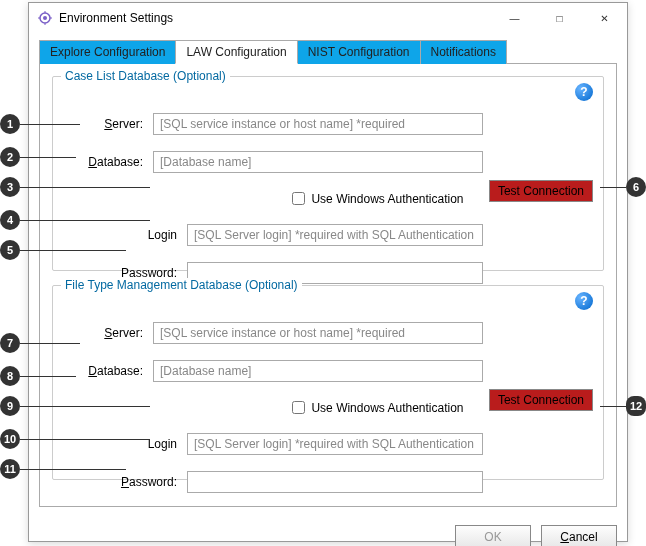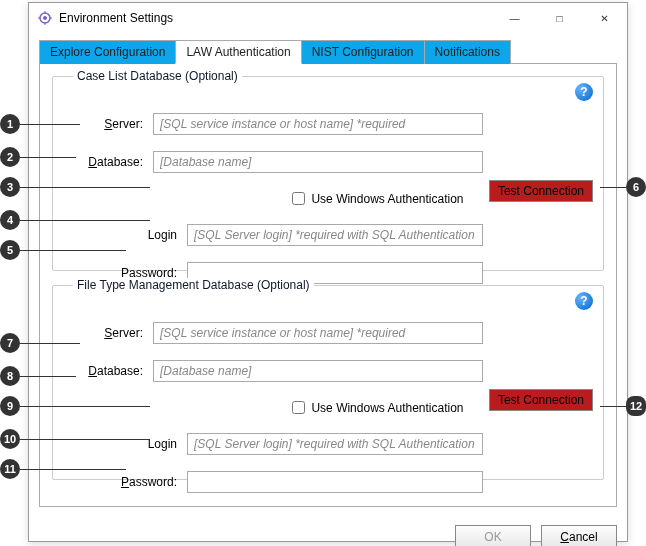--- a/index.html
+++ b/index.html
@@ -73,25 +73,25 @@
   .groupbox {
     border:1px solid #ccc;
     border-radius:2px;
     padding:14px 14px 14px 14px;
     margin-bottom:14px;
     position:relative;
   }
   .groupbox-title {
     position:absolute;
     top:-8px;
-    left:20px;
+    left:8px;
     background:#fff;
     padding:0 4px;
     font-size:12px;
-    color:#0f172a;
+    color:#0369a1;
   }
   .help-icon {
     position:absolute;
     right:10px;
     top:6px;
     width:18px; height:18px;
     border-radius:50%;
     background: radial-gradient(circle at 30% 30%, #66b3ff, #0066cc);
     color:#fff;
     font-weight:bold;
@@ -113,21 +113,20 @@
   .row .lbl .ul { text-decoration: underline; }
   .row input[type="text"], .row input[type="password"] {
     flex:0 0 auto;
     width:330px;
     height:22px;
     border:1px solid #aaa;
     padding:2px 6px;
     font-size:12px;
     color:#555;
     background:#fff;
-    font-style:italic;
   }
   .row input[type="text"]::placeholder,
   .row input[type="password"]::placeholder {
     color:#888;
   }
   .row.indent { padding-left:40px; }
   .row.indent .lbl { width:80px; }
   .row.indent input[type="text"],
   .row.indent input[type="password"] { width:296px; }
   .chk-row {
@@ -196,21 +195,21 @@
     <div class="win-btns">
       <div class="win-btn">—</div>
       <div class="win-btn">□</div>
       <div class="win-btn">✕</div>
     </div>
   </div>
 
   <div class="content">
     <div class="tabstrip">
       <div class="tab">Explore Configuration</div>
-      <div class="tab active">LAW Authentication</div>
+      <div class="tab active">LAW Configuration</div>
       <div class="tab">NIST Configuration</div>
       <div class="tab">Notifications</div>
     </div>
 
     <div class="tabpanel">
 
       <div class="groupbox" style="height:195px;">
         <div class="groupbox-title"><span class="ul">C</span><span>ase List Database (Optional)</span></div>
         <div class="help-icon">?</div>
 

